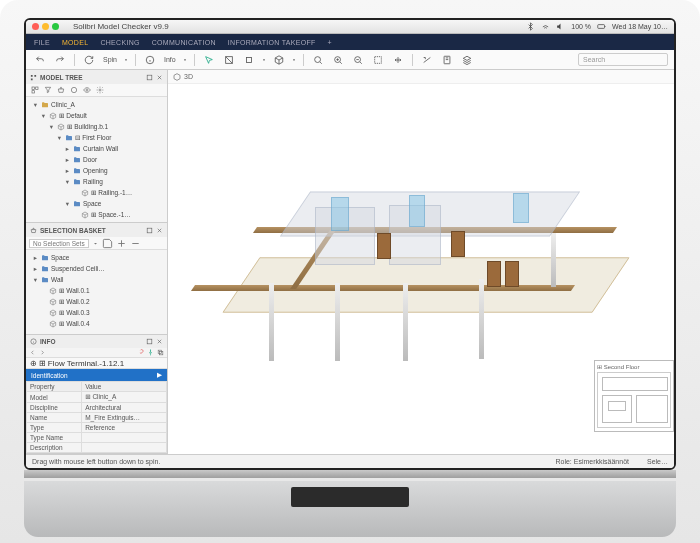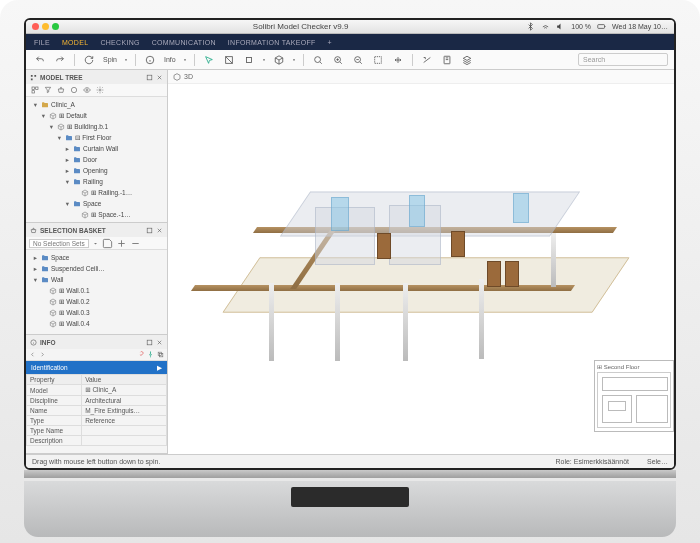--- a/index.html
+++ b/index.html
@@ -3,21 +3,21 @@
 <meta charset="utf-8">
 <style>
 *{margin:0;padding:0;box-sizing:border-box;font-family:Arial,Helvetica,sans-serif}
 body{width:700px;height:543px;background:#fff;overflow:hidden;position:relative}
 .laptop{position:absolute;inset:0;background:linear-gradient(#f7f7f7,#e6e6e6);border-radius:18px 18px 0 0;padding:18px 24px 0 24px}
 .screen{background:#fff;border:2px solid #222;border-radius:6px;height:452px;overflow:hidden;display:flex;flex-direction:column;font-size:8px;color:#333}
 .mac-bar{height:14px;background:linear-gradient(#f6f6f6,#e3e3e3);border-bottom:1px solid #bbb;display:flex;align-items:center;padding:0 6px;gap:4px}
 .traffic{display:flex;gap:3px}
 .dot{width:7px;height:7px;border-radius:50%}
 .dot.r{background:#ff5f57}.dot.y{background:#febc2e}.dot.g{background:#28c840}
-.mac-title{flex:1;text-align:center;margin-left:16px;font-size:8px;color:#444}
+.mac-title{flex:1;text-align:left;margin-left:10px;font-size:8px;color:#444}
 .mac-right{display:flex;gap:6px;align-items:center;font-size:7px;color:#444}
 .mac-right svg{width:9px;height:9px}
 .doc-title{height:14px;background:#f2f2f2;border-bottom:1px solid #ccc;text-align:center;font-size:8px;line-height:14px;color:#555}
 .menubar{height:16px;background:#1a2845;display:flex;align-items:center;padding:0 8px;gap:12px;font-size:7px;color:#aab;letter-spacing:.3px}
 .menubar span{cursor:pointer}
 .menubar .active{color:#f7b733}
 .toolbar{height:20px;background:#fafafa;border-bottom:1px solid #ccc;display:flex;align-items:center;padding:0 6px;gap:4px}
 .tb-btn{width:16px;height:14px;display:flex;align-items:center;justify-content:center;border-radius:2px;color:#555}
 .tb-btn svg{width:10px;height:10px}
 .tb-sep{width:1px;height:12px;background:#ccc;margin:0 2px}
@@ -519,20 +519,21 @@
                 <path d="M10 13a5 5 0 007 0l3-3a5 5 0 00-7-7l-1 1"></path>
               </svg>
       <svg viewBox="0 0 24 24" fill="none" stroke="#2a8" stroke-width="2">
                 <path d="M12 2v7l4 4H8l4-4zM12 13v9"></path>
               </svg>
       <svg viewBox="0 0 24 24" fill="none" stroke="currentColor" stroke-width="2">
                 <rect x="9" y="9" width="11" height="11"></rect>
                 <rect x="4" y="4" width="11" height="11"></rect>
               </svg>
      </div>
+     <div class="info-target">⊕ ⊞ Flow Terminal.-1.12.1</div>
      <div class="info-tab">
       <span>Identification</span>
       <span>▶</span>
      </div>
      <div class="info-body">
       <table class="info-tbl">
        <thead>
                   <tr>
         <th>Property</th>
         <th>Value</th>

